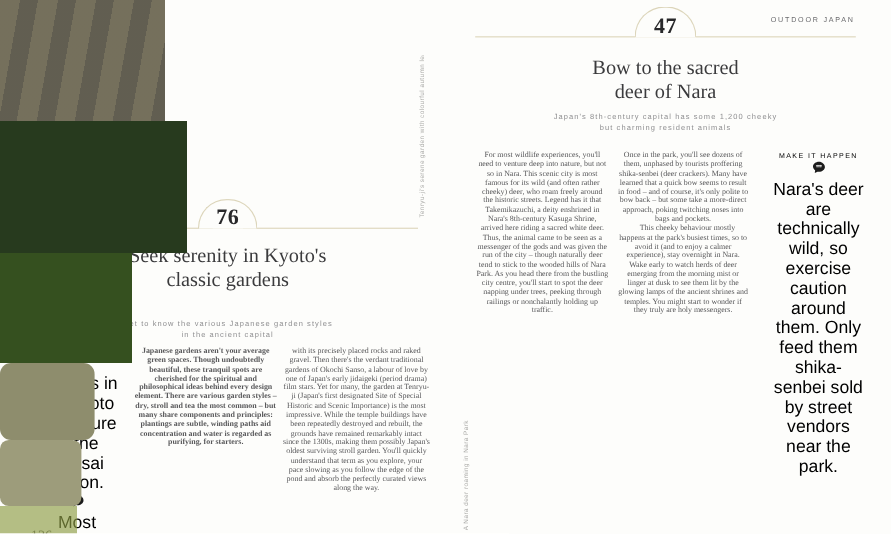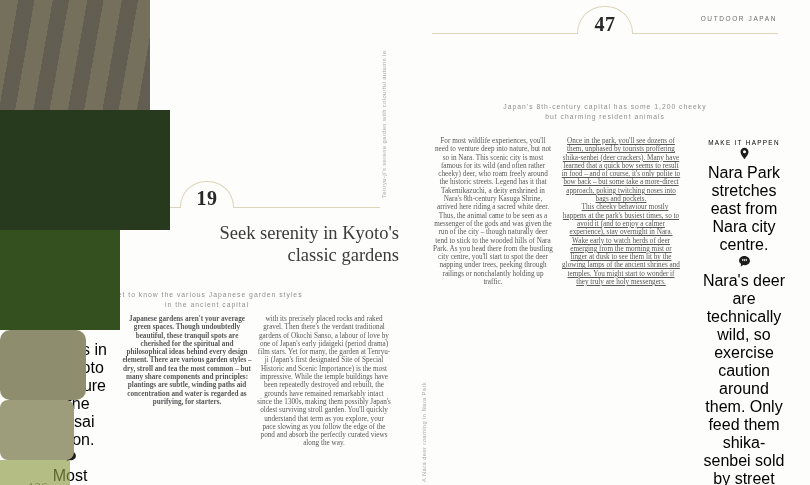--- a/index.html
+++ b/index.html
@@ -90,24 +90,24 @@
 
     <div class="g-base" style="left:7px;width:86px;"></div>
     <div class="g-base" style="left:254px;width:83px;"></div>
 
   </div>
 
   <div class="abs vcap" style="left:381px;top:50px;height:148px;">Tenryu-ji's serene garden with colourful autumn leaves</div>
 
   <div class="abs rule" style="left:35px;top:207px;width:345px;"></div>
   <div class="abs notch" style="left:180px;top:181px;width:52px;height:26px;border-radius:26px 26px 0 0;">
-    <span class="entry-num">19</span>
-  </div>
-
-  <div class="abs title" style="left:15px;top:222px;width:384px;text-align:right;">Seek serenity in Kyoto's
+    <span class="entry-num">76</span>
+  </div>
+
+  <div class="abs title" style="left:15px;top:222px;width:384px;">Seek serenity in Kyoto's
 classic gardens</div>
   <div class="abs subtitle" style="left:40px;top:290px;width:334px;">Get to know the various Japanese garden styles
 in the ancient capital</div>
 
   <div class="abs mih" style="left:26px;top:316px;width:88px;">
     <div class="mih-head">
       <span class="dash"></span>
       <span>MAKE IT HAPPEN</span>
       <span class="dash"></span>
     </div>
@@ -142,44 +142,40 @@
 
   <div class="abs pagenum" style="left:28px;top:459px;">126</div>
 
   <div class="abs tag" style="right:33px;top:15px;">OUTDOOR JAPAN</div>
 
   <div class="abs rule" style="left:432px;top:33px;width:346px;"></div>
   <div class="abs notch" style="left:577px;top:6px;width:54px;height:27px;border-radius:27px 27px 0 0;">
     <span class="entry-num">47</span>
   </div>
 
+  <div class="abs title" style="left:415px;top:51px;width:380px;">Bow to the sacred
+deer of Nara</div>
   <div class="abs subtitle" style="left:440px;top:102px;width:330px;">Japan's 8th-century capital has some 1,200 cheeky
 but charming resident animals</div>
 
   <div class="abs bodycol" style="left:433px;top:137px;width:120px;">
     <p>For most wildlife experiences, you'll need to venture deep into nature, but not so in Nara. This scenic city is most famous for its wild (and often rather cheeky) deer, who roam freely around the historic streets. Legend has it that Takemikazuchi, a deity enshrined in Nara's 8th-century Kasuga Shrine, arrived here riding a sacred white deer. Thus, the animal came to be seen as a messenger of the gods and was given the run of the city – though naturally deer tend to stick to the wooded hills of Nara Park. As you head there from the bustling city centre, you'll start to spot the deer napping under trees, peeking through railings or nonchalantly holding up traffic.</p>
   </div>
-  <div class="abs bodycol" style="left:561px;top:137px;width:120px;text-decoration:underline;">
+  <div class="abs bodycol" style="left:561px;top:137px;width:120px;">
     <p>Once in the park, you'll see dozens of them, unphased by tourists proffering shika-senbei (deer crackers). Many have learned that a quick bow seems to result in food – and of course, it's only polite to bow back – but some take a more-direct approach, poking twitching noses into bags and pockets.</p>
     <p class="indent">This cheeky behaviour mostly happens at the park's busiest times, so to avoid it (and to enjoy a calmer experience), stay overnight in Nara. Wake early to watch herds of deer emerging from the morning mist or linger at dusk to see them lit by the glowing lamps of the ancient shrines and temples. You might start to wonder if they truly are holy messengers.</p>
   </div>
 
   <div class="abs vdiv" style="left:693px;top:143px;height:192px;"></div>
 
   <div class="abs mih" style="left:700px;top:139px;width:88px;">
     <div class="mih-head">
       <span class="dash"></span>
       <span>MAKE IT HAPPEN</span>
       <span class="dash"></span>
-    </div>
-    <div class="mih-item">
-      <svg class="ico" viewBox="0 0 24 24" width="13" height="13">
-          <path fill="#1c1c1c" d="M12 1.5c-4.1 0-7.4 3.3-7.4 7.4 0 5.5 7.4 13.6 7.4 13.6s7.4-8.1 7.4-13.6c0-4.1-3.3-7.4-7.4-7.4zm0 10.1a2.8 2.8 0 1 1 0-5.6 2.8 2.8 0 0 1 0 5.6z"></path>
-        </svg>
-      <div class="txt">Nara Park stretches east from Nara city centre.</div>
     </div>
     <div class="mih-item">
       <svg class="ico" viewBox="0 0 24 24" width="13" height="13">
           <path fill="#1c1c1c" d="M12 2C6.5 2 2 5.6 2 10c0 2.5 1.4 4.7 3.6 6.1L5 21l4.6-2.4c.8.2 1.6.3 2.4.3 5.5 0 10-3.6 10-8S17.5 2 12 2z"></path>
           <g fill="#fff">
             <rect x="8" y="7" width="1.7" height="4.6" rx=".8"></rect>
             <rect x="11.2" y="7" width="1.7" height="4.6" rx=".8"></rect>
             <rect x="14.4" y="7" width="1.7" height="4.6" rx=".8"></rect>
           </g>
         </svg>

